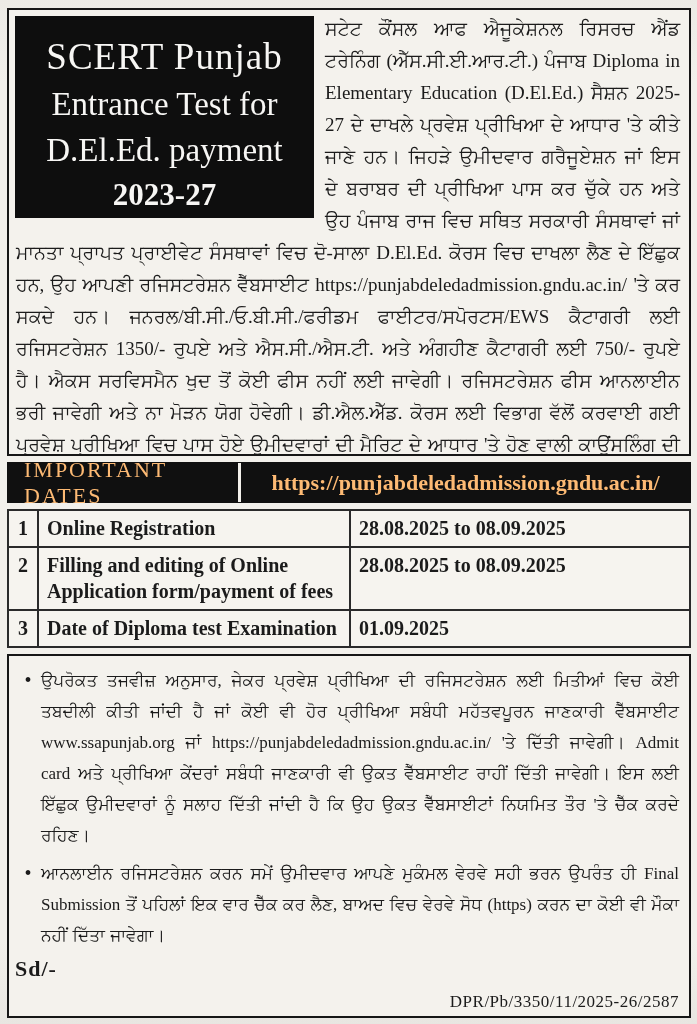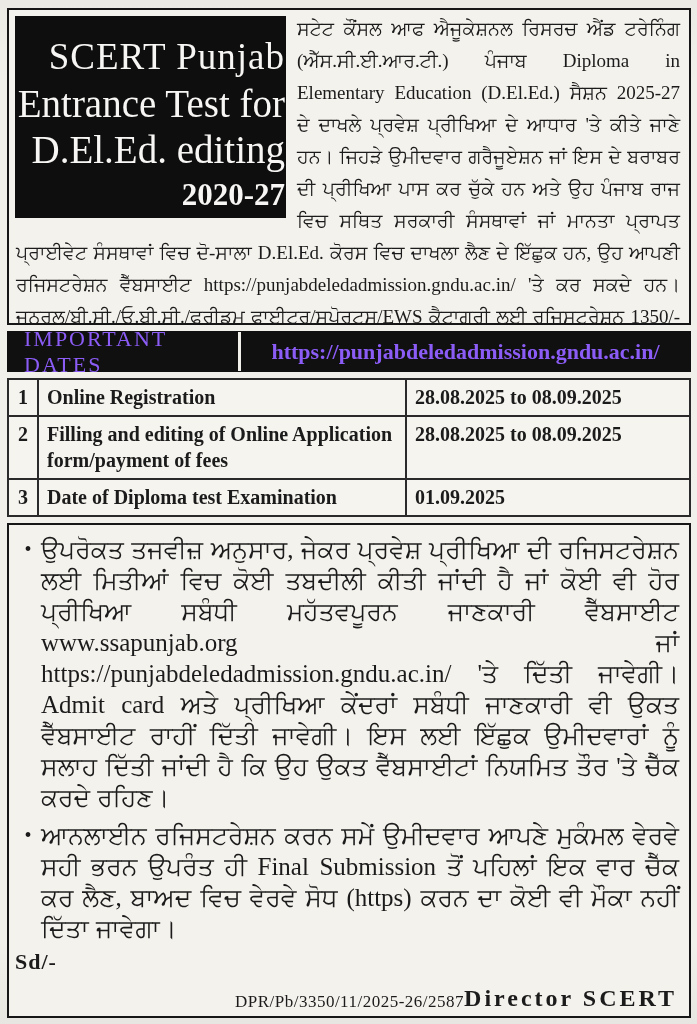--- a/index.html
+++ b/index.html
@@ -18,45 +18,45 @@
 
   
   .top {
     border:2px solid #161616;
     background:#f4f2ed;
     padding:3px 9px 2px 7px;
     overflow:hidden;
   }
   .title-box {
     float:left;
-    width:269px; height:200px;
+    width:297px; height:200px;
     margin:4px 12px 6px 0;
     background:#0e0e0e;
     color:#f7f6f4;
-    text-align:right;
+    text-align:center;
     padding-top:16px;
     box-shadow:0 0 0 1px #0e0e0e;
   }
   .title-box .t1 { font-size:37px; line-height:48px; letter-spacing:1px; }
-  .title-box .t2, .title-box .t3 { font-size:39px; line-height:46px; }
+  .title-box .t2, .title-box .t3 { font-size:33px; line-height:46px; }
   .title-box .t4 { font-size:31px; line-height:44px; font-weight:bold; }
 
   .intro, .elig {
     font-size:19px;
     line-height:32px;
     text-align:justify;
     word-spacing:1px;
   }
   .b { font-weight:normal; }
 
   
   .bar {
     margin-top:6px;
     background:#101010;
-    color:#8b5cf6;
+    color:#fdba74;
     display:flex;
     align-items:stretch;
     height:41px;
     border:1px solid #101010;
   }
   .bar-left {
     width:233px;
     display:flex; align-items:center;
     padding-left:16px;
     font-size:22px;
@@ -80,41 +80,41 @@
   }
   .tbl td {
     border:2px solid #2a2a2a;
     font-weight:bold;
     font-size:20px;
     line-height:26px;
     padding:4px 8px 5px 8px;
     vertical-align:top;
   }
   .tbl .c-no   { width:30px; text-align:center; font-weight:bold; }
-  .tbl .c-desc { width:368px; }
+  .tbl .c-desc { width:312px; }
   .tbl .c-date { }
 
   
   .notes {
     margin-top:6px;
     border:2px solid #161616;
     background:#f4f2ed;
     padding:9px 10px 4px 6px;
     flex:1;
     display:flex; flex-direction:column;
   }
   .bullet-row { display:flex; margin-bottom:7px; }
   .dot {
     width:26px; flex:0 0 26px;
     font-size:20px; line-height:31px;
     text-align:center;
   }
   .btext {
     flex:1;
-    font-size:25px;
+    font-size:17px;
     line-height:31px;
     text-align:justify;
     word-spacing:1px;
   }
   .sd {
     text-align:left;
     font-weight:bold;
     font-size:22px;
     padding-right:38px;
     letter-spacing:1px;
@@ -133,22 +133,22 @@
 </head>
 <body>
 
 <div class="page">
   <div class="doc">
 
     <section class="top">
       <div class="title-box">
         <div class="t1">SCERT Punjab</div>
         <div class="t2">Entrance Test for</div>
-        <div class="t3">D.El.Ed. editing</div>
-        <div class="t4">2020-27</div>
+        <div class="t3">D.El.Ed. payment</div>
+        <div class="t4">2023-27</div>
       </div>
       <p class="intro"><span class="b">ਸਟੇਟ ਕੌਂਸਲ ਆਫ ਐਜੂਕੇਸ਼ਨਲ ਰਿਸਰਚ ਐਂਡ ਟਰੇਨਿੰਗ (ਐੱਸ.ਸੀ.ਈ.ਆਰ.ਟੀ.) ਪੰਜਾਬ</span> <span>Diploma in Elementary Education (D.El.Ed.)</span> <span>ਸੈਸ਼ਨ 2025-27 ਦੇ ਦਾਖਲੇ ਪ੍ਰਵੇਸ਼ ਪ੍ਰੀਖਿਆ ਦੇ ਆਧਾਰ 'ਤੇ ਕੀਤੇ ਜਾਣੇ ਹਨ। ਜਿਹੜੇ ਉਮੀਦਵਾਰ ਗਰੈਜੂਏਸ਼ਨ ਜਾਂ ਇਸ ਦੇ ਬਰਾਬਰ ਦੀ ਪ੍ਰੀਖਿਆ ਪਾਸ ਕਰ ਚੁੱਕੇ ਹਨ ਅਤੇ ਉਹ ਪੰਜਾਬ ਰਾਜ ਵਿਚ ਸਥਿਤ ਸਰਕਾਰੀ ਸੰਸਥਾਵਾਂ ਜਾਂ ਮਾਨਤਾ ਪ੍ਰਾਪਤ ਪ੍ਰਾਈਵੇਟ ਸੰਸਥਾਵਾਂ ਵਿਚ ਦੋ-ਸਾਲਾ D.El.Ed. ਕੋਰਸ ਵਿਚ ਦਾਖਲਾ ਲੈਣ ਦੇ ਇੱਛੁਕ ਹਨ, ਉਹ ਆਪਣੀ ਰਜਿਸਟਰੇਸ਼ਨ ਵੈੱਬਸਾਈਟ</span> <span class="b">https://punjabdeledadmission.gndu.ac.in/</span> <span>'ਤੇ ਕਰ ਸਕਦੇ ਹਨ। ਜਨਰਲ/ਬੀ.ਸੀ./ਓ.ਬੀ.ਸੀ./ਫਰੀਡਮ ਫਾਈਟਰ/ਸਪੋਰਟਸ/EWS ਕੈਟਾਗਰੀ ਲਈ ਰਜਿਸਟਰੇਸ਼ਨ 1350/- ਰੁਪਏ ਅਤੇ ਐਸ.ਸੀ./ਐਸ.ਟੀ. ਅਤੇ ਅੰਗਹੀਣ ਕੈਟਾਗਰੀ ਲਈ 750/- ਰੁਪਏ ਹੈ। ਐਕਸ ਸਰਵਿਸਮੈਨ ਖੁਦ ਤੋਂ ਕੋਈ ਫੀਸ ਨਹੀਂ ਲਈ ਜਾਵੇਗੀ। ਰਜਿਸਟਰੇਸ਼ਨ ਫੀਸ ਆਨਲਾਈਨ ਭਰੀ ਜਾਵੇਗੀ ਅਤੇ ਨਾ ਮੋੜਨ ਯੋਗ ਹੋਵੇਗੀ। ਡੀ.ਐਲ.ਐੱਡ. ਕੋਰਸ ਲਈ ਵਿਭਾਗ ਵੱਲੋਂ ਕਰਵਾਈ ਗਈ ਪ੍ਰਵੇਸ਼ ਪ੍ਰੀਖਿਆ ਵਿਚ ਪਾਸ ਹੋਏ ਉਮੀਦਵਾਰਾਂ ਦੀ ਮੈਰਿਟ ਦੇ ਆਧਾਰ 'ਤੇ ਹੋਣ ਵਾਲੀ ਕਾਉਂਸਲਿੰਗ ਦੀ ਜਾਣਕਾਰੀ ਬਾਅਦ ਵਿਚ ਵਿਭਾਗ ਦੀ ਵੈੱਬਸਾਈਟ 'ਤੇ ਨੋਟਿਸ ਰਾਹੀਂ ਦਿੱਤੀ ਜਾਵੇਗੀ।</span></p>
 
     </section>
 
     <div class="bar">
       <div class="bar-left">IMPORTANT DATES</div>
       <div class="bar-right">https://punjabdeledadmission.gndu.ac.in/</div>
     </div>
 
@@ -177,18 +177,17 @@
         <div class="dot">•</div>
         <div class="btext">ਉਪਰੋਕਤ ਤਜਵੀਜ਼ ਅਨੁਸਾਰ, ਜੇਕਰ ਪ੍ਰਵੇਸ਼ ਪ੍ਰੀਖਿਆ ਦੀ ਰਜਿਸਟਰੇਸ਼ਨ ਲਈ ਮਿਤੀਆਂ ਵਿਚ ਕੋਈ ਤਬਦੀਲੀ ਕੀਤੀ ਜਾਂਦੀ ਹੈ ਜਾਂ ਕੋਈ ਵੀ ਹੋਰ ਪ੍ਰੀਖਿਆ ਸਬੰਧੀ ਮਹੱਤਵਪੂਰਨ ਜਾਣਕਾਰੀ ਵੈੱਬਸਾਈਟ www.ssapunjab.org ਜਾਂ https://punjabdeledadmission.gndu.ac.in/ 'ਤੇ ਦਿੱਤੀ ਜਾਵੇਗੀ। Admit card ਅਤੇ ਪ੍ਰੀਖਿਆ ਕੇਂਦਰਾਂ ਸਬੰਧੀ ਜਾਣਕਾਰੀ ਵੀ ਉਕਤ ਵੈੱਬਸਾਈਟ ਰਾਹੀਂ ਦਿੱਤੀ ਜਾਵੇਗੀ। ਇਸ ਲਈ ਇੱਛੁਕ ਉਮੀਦਵਾਰਾਂ ਨੂੰ ਸਲਾਹ ਦਿੱਤੀ ਜਾਂਦੀ ਹੈ ਕਿ ਉਹ ਉਕਤ ਵੈੱਬਸਾਈਟਾਂ ਨਿਯਮਿਤ ਤੌਰ 'ਤੇ ਚੈੱਕ ਕਰਦੇ ਰਹਿਣ।</div>
       </div>
       <div class="bullet-row">
         <div class="dot">•</div>
         <div class="btext">ਆਨਲਾਈਨ ਰਜਿਸਟਰੇਸ਼ਨ ਕਰਨ ਸਮੇਂ ਉਮੀਦਵਾਰ ਆਪਣੇ ਮੁਕੰਮਲ ਵੇਰਵੇ ਸਹੀ ਭਰਨ ਉਪਰੰਤ ਹੀ Final Submission ਤੋਂ ਪਹਿਲਾਂ ਇਕ ਵਾਰ ਚੈੱਕ ਕਰ ਲੈਣ, ਬਾਅਦ ਵਿਚ ਵੇਰਵੇ ਸੋਧ (https) ਕਰਨ ਦਾ ਕੋਈ ਵੀ ਮੌਕਾ ਨਹੀਂ ਦਿੱਤਾ ਜਾਵੇਗਾ।</div>
       </div>
       <div class="sd">Sd/-</div>
       <div class="footrow">
         <div class="ref">DPR/Pb/3350/11/2025-26/2587</div>
-        <div class="director">Director SCERT</div>
       </div>
     </section>
 
   </div>
 </div>
 
 </body></html>

